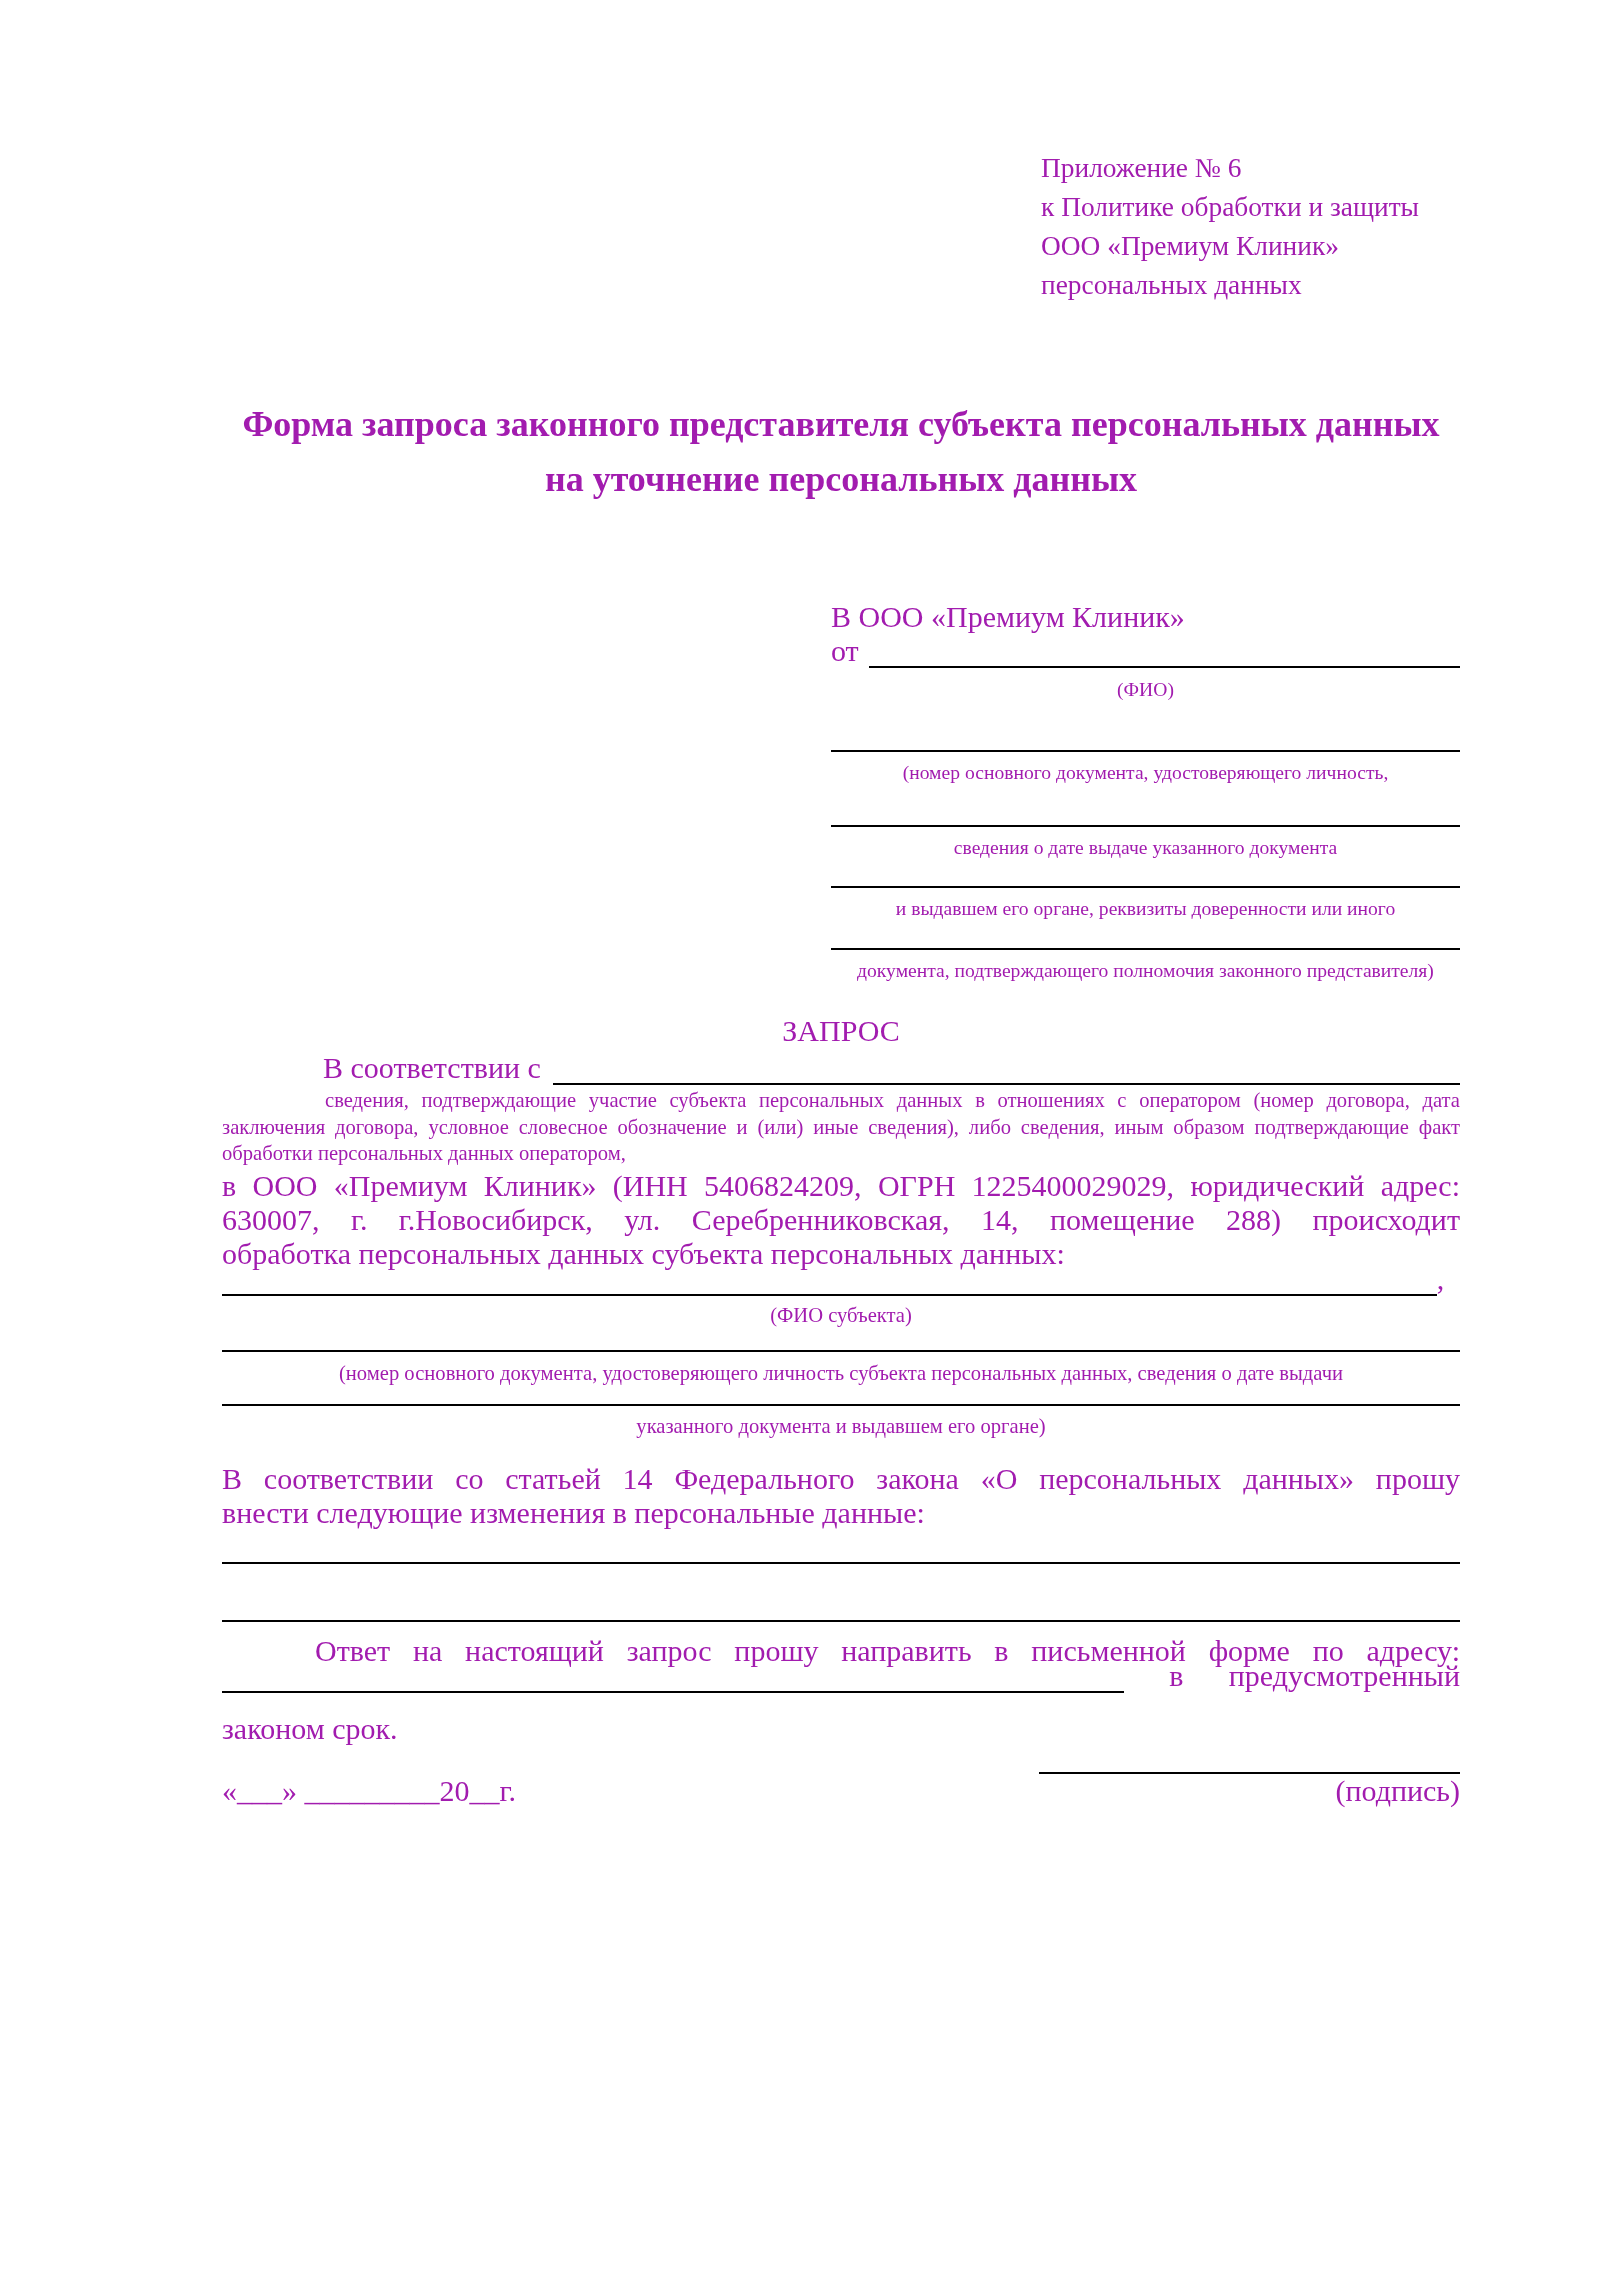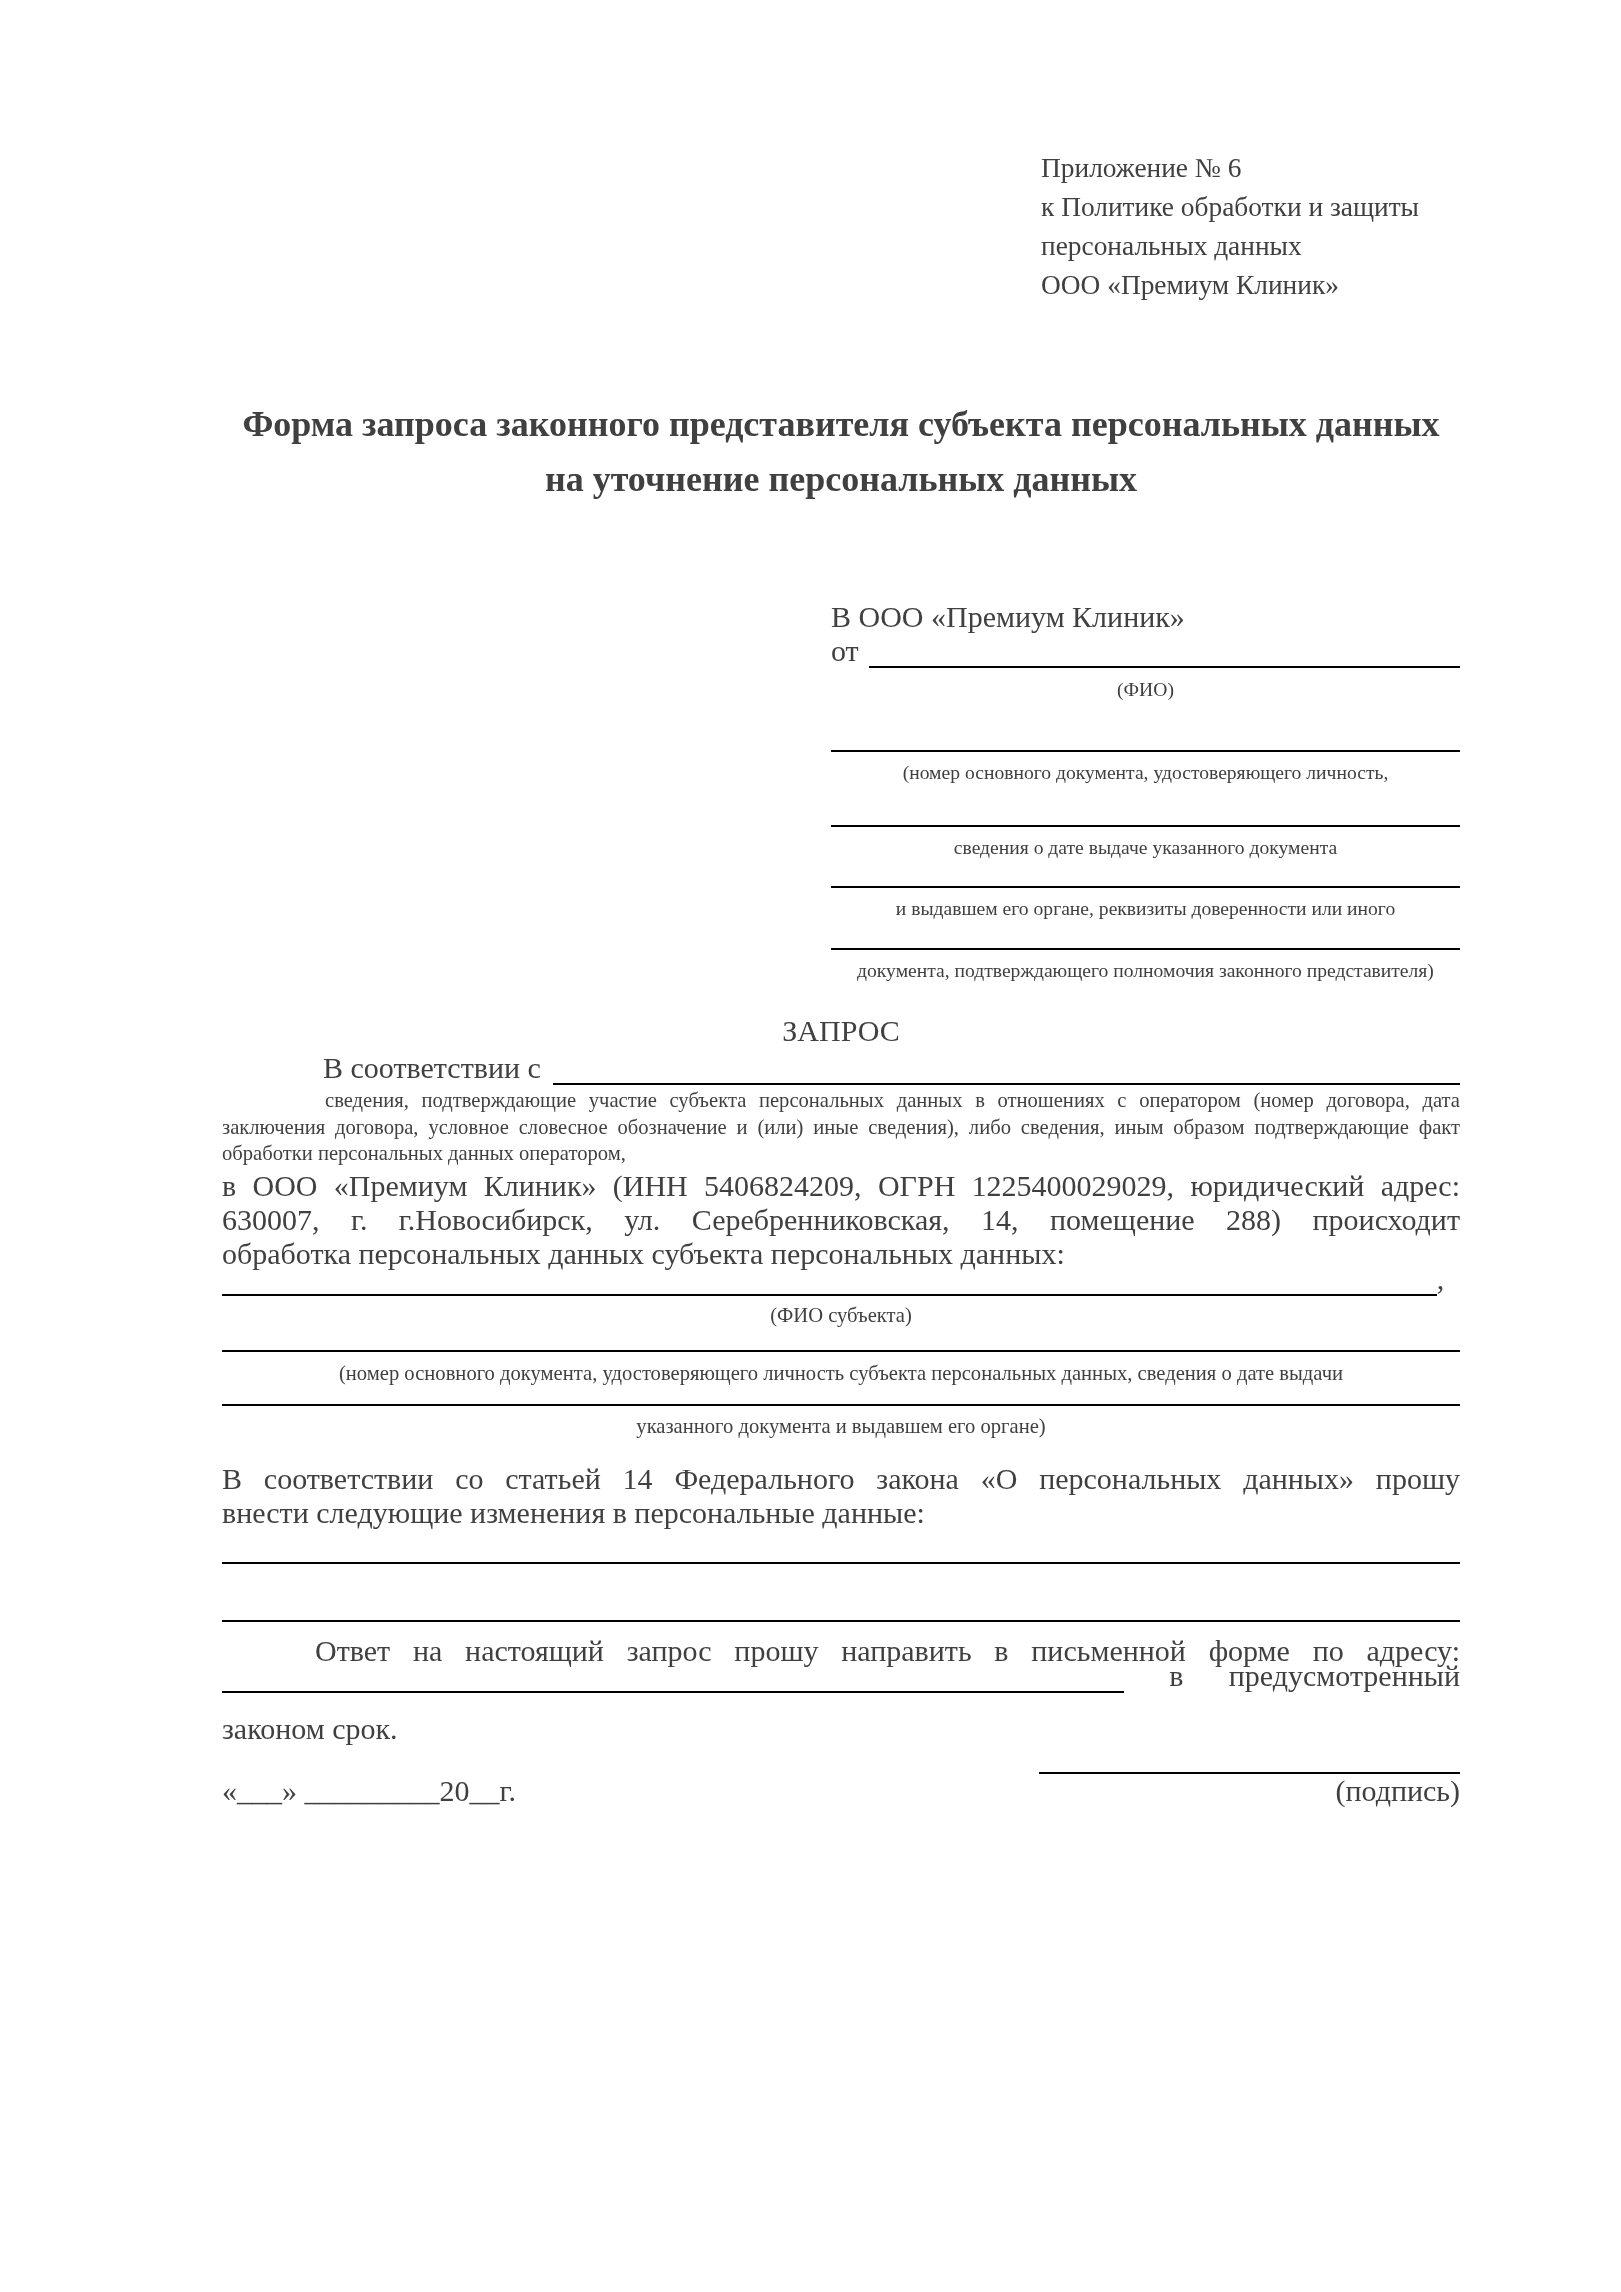--- a/index.html
+++ b/index.html
@@ -1,20 +1,20 @@
 <!DOCTYPE html>
 <html><head>
 <meta charset="utf-8">
 <style>
   * { margin:0; padding:0; box-sizing:border-box; }
   html,body { background:#ffffff; }
   body { width:1621px; height:2293px; }
   .page {
     position:relative; width:1621px; height:2293px; background:#ffffff;
-    color:#404040; font-family:"Liberation Serif","DejaVu Serif",serif;
+    color:#a21caf; font-family:"Liberation Serif","DejaVu Serif",serif;
     overflow:hidden;
   }
 
   
   .annex { position:absolute; left:1041px; top:149px; width:470px;
            font-size:27.4px; line-height:39px; }
 
   
   .doc-title { position:absolute; left:222px; top:397px; width:1238px;
                text-align:center; font-weight:bold; font-size:36px; line-height:55px; }
@@ -72,22 +72,22 @@
   .sig-group .fill { width:421px; border-bottom:2.9px solid #000; height:27.4px; }
 </style>
 </head>
 <body>
 
 <div class="page">
 
   <div class="annex">
     <div>Приложение № 6</div>
     <div>к Политике обработки и защиты</div>
+    <div>ООО «Премиум Клиник»</div>
     <div>персональных данных</div>
-    <div>ООО «Премиум Клиник»</div>
   </div>
 
   <div class="doc-title">
     <div>Форма запроса законного представителя субъекта персональных данных</div>
     <div>на уточнение персональных данных</div>
   </div>
 
   <div class="addressee">
     <div class="addr-to">В ООО «Премиум Клиник»</div>
     <div class="addr-from">

